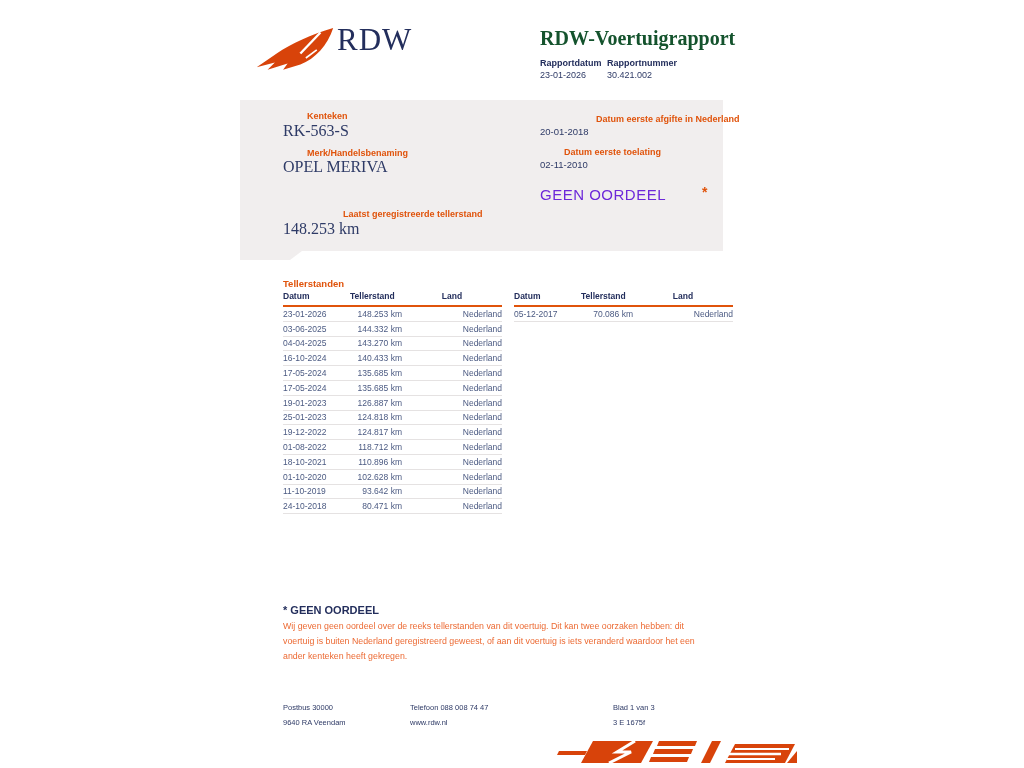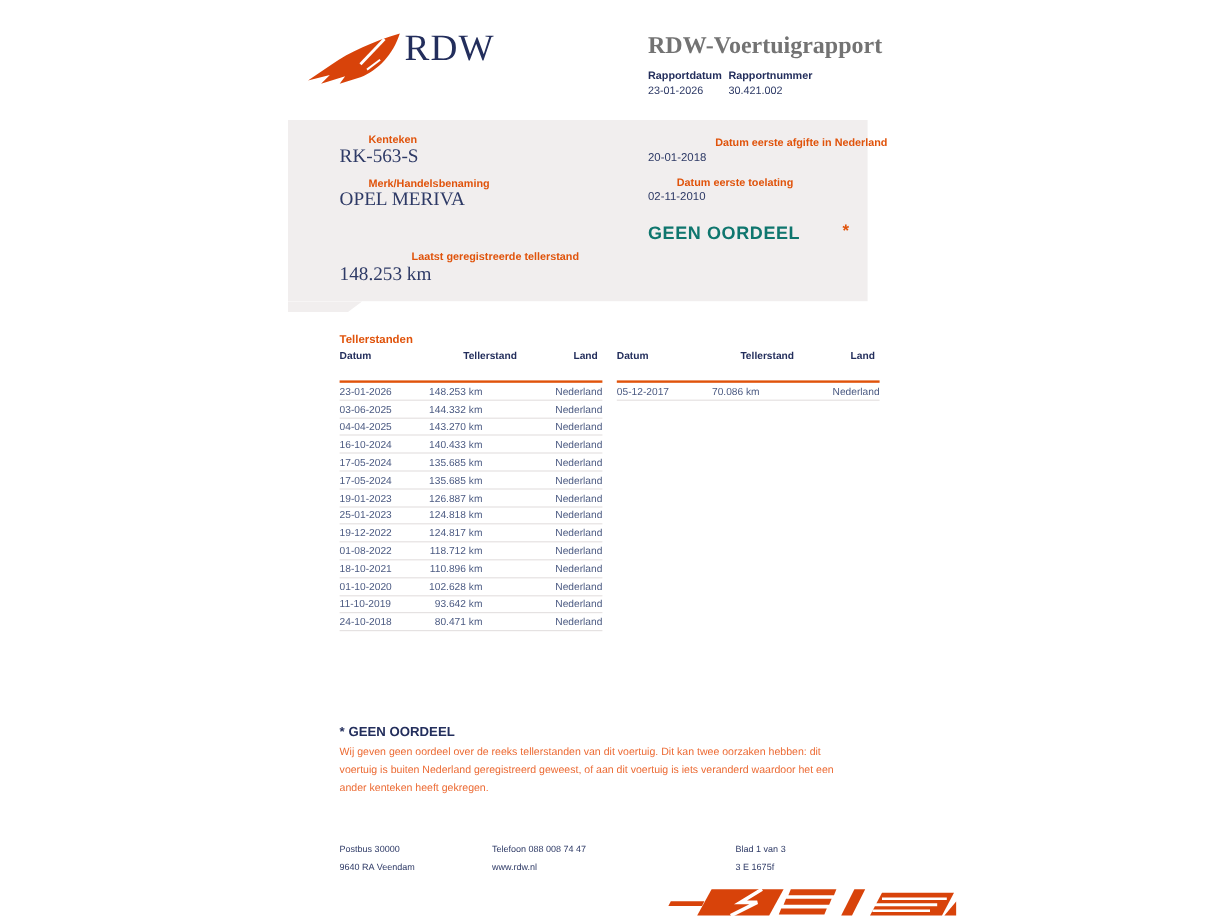--- a/index.html
+++ b/index.html
@@ -14,21 +14,21 @@
   
   .logo-wing { left:253px; top:24px; width:82px; height:48px; }
   .logo-text {
     left:337px; top:22px;
     font-family:"Liberation Serif", serif;
     font-size:31px; color:#232e5c; letter-spacing:1px;
   }
   .doc-title {
     left:540px; top:27px;
     font-family:"Liberation Serif", serif; font-weight:bold;
-    font-size:20px; color:#737373;
+    font-size:20px; color:#14532d;
   }
   .meta-label { font-size:9px; font-weight:bold; color:#232e5c; }
   .meta-value { font-size:9px; color:#2e3a66; }
   .rd-label { left:540px; top:58px; }
   .rd-value { left:540px; top:70px; }
   .rn-label { left:607px; top:58px; }
   .rn-value { left:607px; top:70px; }
 
   
   .sum-box { left:240px; top:100px; width:483px; height:151px; background:#f1eeee; }
@@ -47,33 +47,33 @@
   .merk-label { left:283px; top:148px; }
   .merk-value { left:283px; top:158px; }
   .tell-label { left:283px; top:209px;margin-left:36px; }
   .tell-value { left:283px; top:220px; }
   .afg-label  { left:536px; top:114px;margin-left:36px; }
   .afg-value  { left:540px; top:126px; }
   .toel-label { left:540px; top:147px; }
   .toel-value { left:540px; top:159px; }
   .oordeel {
     left:540px; top:186px;
-    font-size:15px; font-weight:bold; color:#0f766e; letter-spacing:0.5px;
+    font-size:15px; font-weight:normal; color:#6d28d9; letter-spacing:0.5px;
   }
   .oordeel-star { left:702px; top:184px; font-size:14px; font-weight:bold; color:#e0530b; }
 
   
   .tbl-title { left:283px; top:278px; font-size:9.5px; font-weight:bold; color:#e0530b; }
   .tbl { width:219px; }
   .tbl-left  { left:283px; top:291px; }
   .tbl-right { left:514px; top:291px; }
   .thead {
     display:grid; grid-template-columns:67px 52px 1fr;
     font-size:8.5px; font-weight:bold; color:#232e5c;
-    padding-bottom:16px; border-bottom:2px solid #e0530b;gap:36px;
+    padding-bottom:4px; border-bottom:2px solid #e0530b;
   }
   .thead .c2 { text-align:center; }
   .trow {
     display:grid; grid-template-columns:67px 52px 1fr;
     height:14.8px; align-items:center;
     font-size:8.5px; color:#4b5a82;
     border-bottom:1px solid #e5e2e2;
   }
   .trow .c1 { text-align:right; }
   .trow .c2 { text-align:right; }

